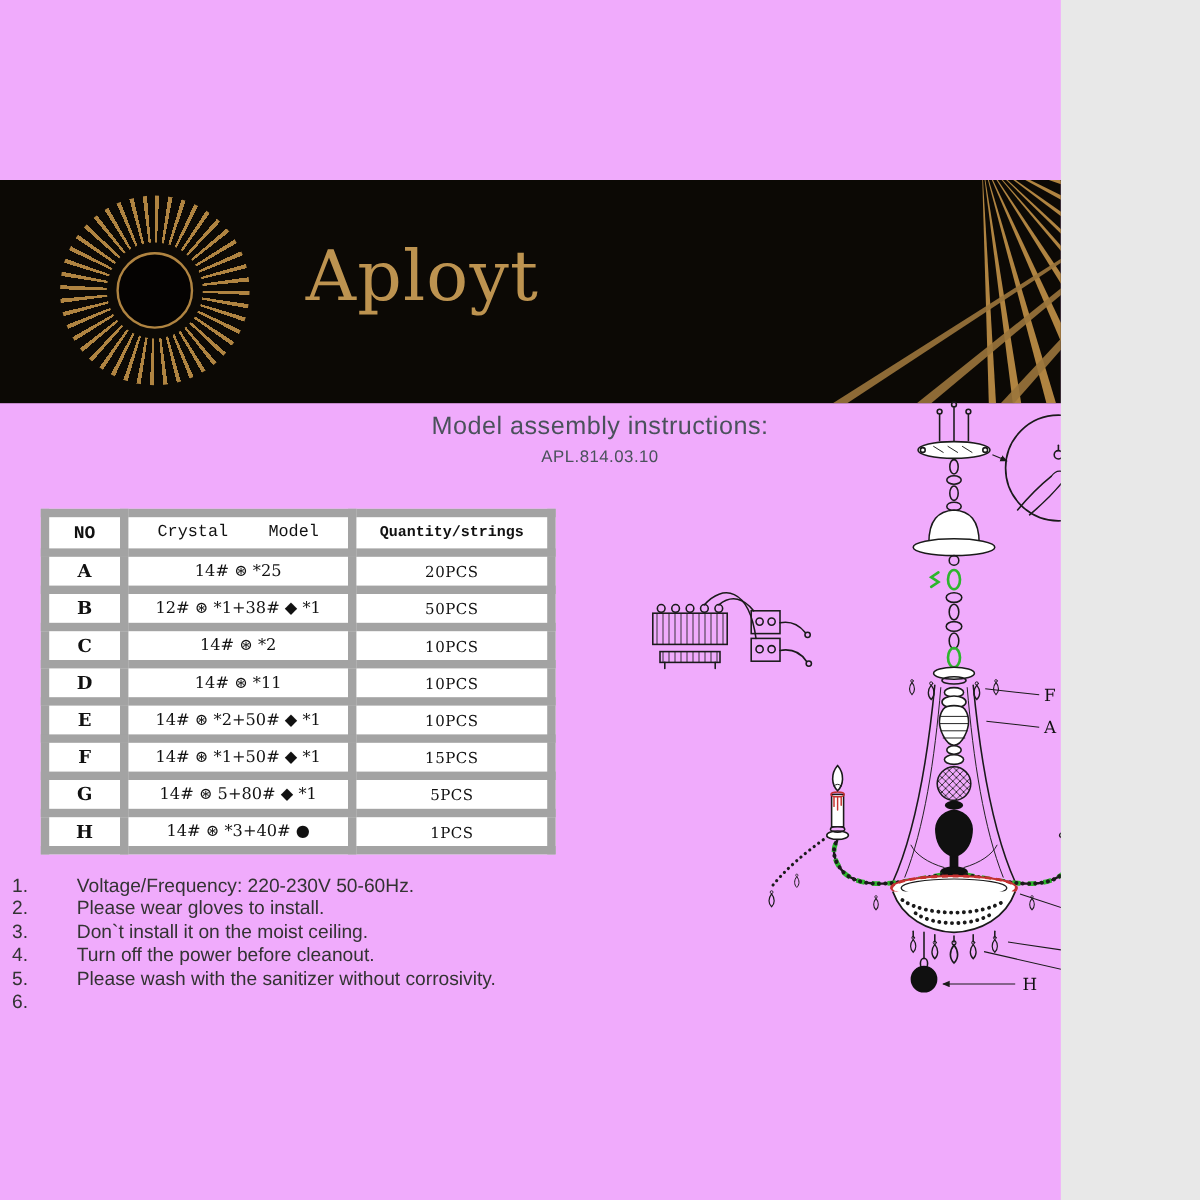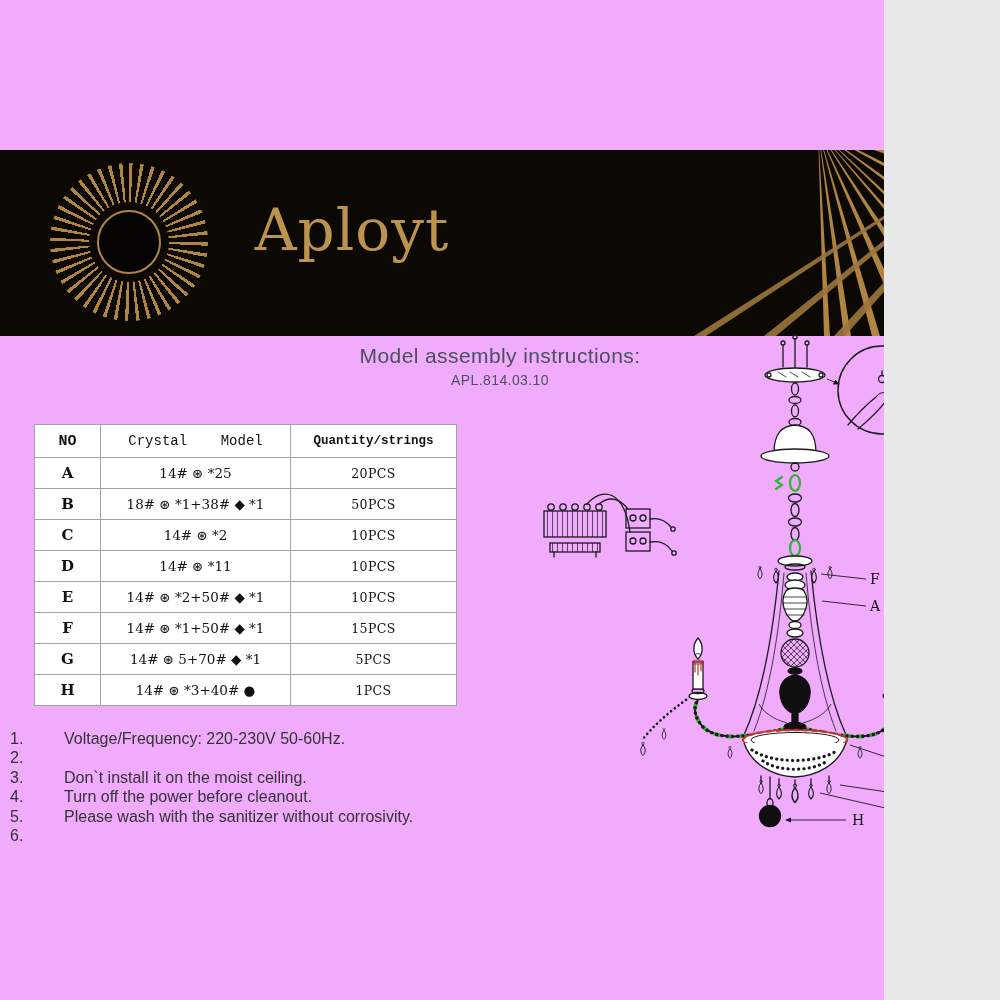--- a/index.html
+++ b/index.html
@@ -21,21 +21,21 @@
 
   
   .title-block{position:absolute;left:150px;top:344px;width:700px;text-align:center;color:#4a515b;}
   .title-line1{font-size:21px;letter-spacing:0.4px;}
   .title-line2{font-size:14px;margin-top:4px;letter-spacing:0.4px;}
 
   
   .table-wrap{position:absolute;left:34px;top:424px;}
   .parts-table{border-collapse:collapse;table-layout:fixed;background:#fff;color:#111;
                font-family:"DejaVu Serif",serif;}
-  .parts-table th,.parts-table td{border:1px solid #a3a3a3;text-align:center;vertical-align:middle;
+  .parts-table th,.parts-table td{border:7px solid #a3a3a3;text-align:center;vertical-align:middle;
                padding:0;overflow:hidden;}
   .col-no{width:66px;} .col-model{width:190px;} .col-qty{width:166px;}
   .parts-table thead tr{height:33px;}
   .parts-table tbody tr{height:31px;}
   .h-no{font-size:15px;font-weight:bold;font-family:"Liberation Mono",monospace;}
   .h-model{font-family:"Liberation Mono",monospace;font-size:14px;white-space:pre;font-weight:normal;}
   .h-qty{font-family:"Liberation Mono",monospace;font-size:12.5px;}
   .c-no{font-size:15px;font-weight:bold;}
   .c-model{font-size:13.5px;font-family:"DejaVu Serif","DejaVu Sans",serif;}
   .c-qty{font-size:12.5px;letter-spacing:0.4px;}
@@ -118,21 +118,21 @@
         </tr>
       </thead>
       <tbody>
         <tr>
           <td class="c-no">A</td>
           <td class="c-model">14# ⊛ *25</td>
           <td class="c-qty">20PCS</td>
         </tr>
         <tr>
           <td class="c-no">B</td>
-          <td class="c-model">18# ⊛ *1+38# ◆ *1</td>
+          <td class="c-model">12# ⊛ *1+38# ◆ *1</td>
           <td class="c-qty">50PCS</td>
         </tr>
         <tr>
           <td class="c-no">C</td>
           <td class="c-model">14# ⊛ *2</td>
           <td class="c-qty">10PCS</td>
         </tr>
         <tr>
           <td class="c-no">D</td>
           <td class="c-model">14# ⊛ *11</td>
@@ -143,39 +143,40 @@
           <td class="c-model">14# ⊛ *2+50# ◆ *1</td>
           <td class="c-qty">10PCS</td>
         </tr>
         <tr>
           <td class="c-no">F</td>
           <td class="c-model">14# ⊛ *1+50# ◆ *1</td>
           <td class="c-qty">15PCS</td>
         </tr>
         <tr>
           <td class="c-no">G</td>
-          <td class="c-model">14# ⊛ 5+70# ◆ *1</td>
+          <td class="c-model">14# ⊛ 5+80# ◆ *1</td>
           <td class="c-qty">5PCS</td>
         </tr>
         <tr>
           <td class="c-no">H</td>
           <td class="c-model">14# ⊛ *3+40# ●</td>
           <td class="c-qty">1PCS</td>
         </tr>
       </tbody>
     </table>
   </div>
 
   <div class="notes">
     <div class="note">
       <span class="note-num">1.</span>
       <span class="note-text">Voltage/Frequency: 220-230V 50-60Hz.</span>
     </div>
     <div class="note">
       <span class="note-num">2.</span>
+      <span class="note-text">Please wear gloves to install.</span>
     </div>
     <div class="note">
       <span class="note-num">3.</span>
       <span class="note-text">Don`t install it on the moist ceiling.</span>
     </div>
     <div class="note">
       <span class="note-num">4.</span>
       <span class="note-text">Turn off the power before cleanout.</span>
     </div>
     <div class="note">

